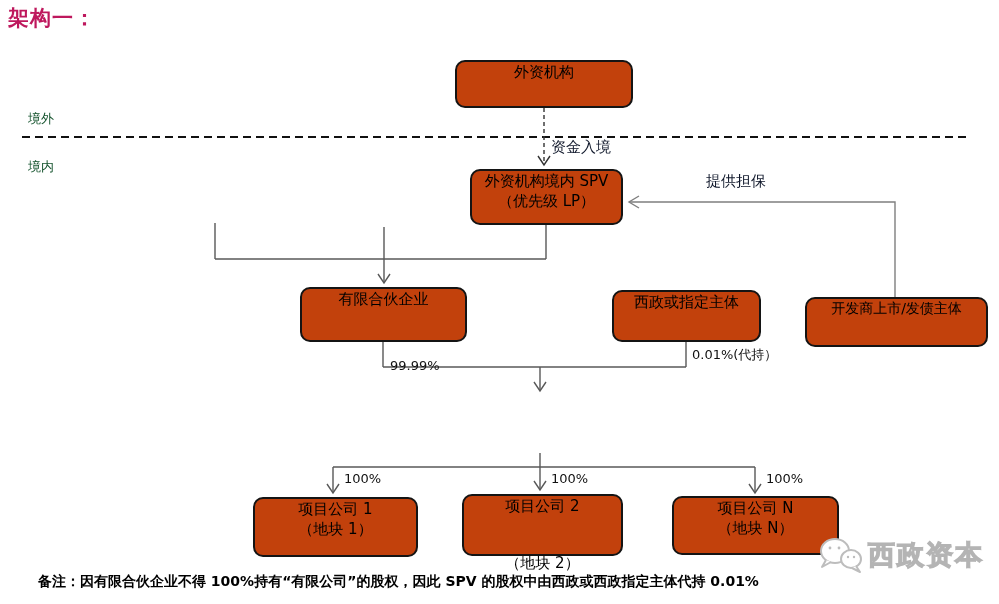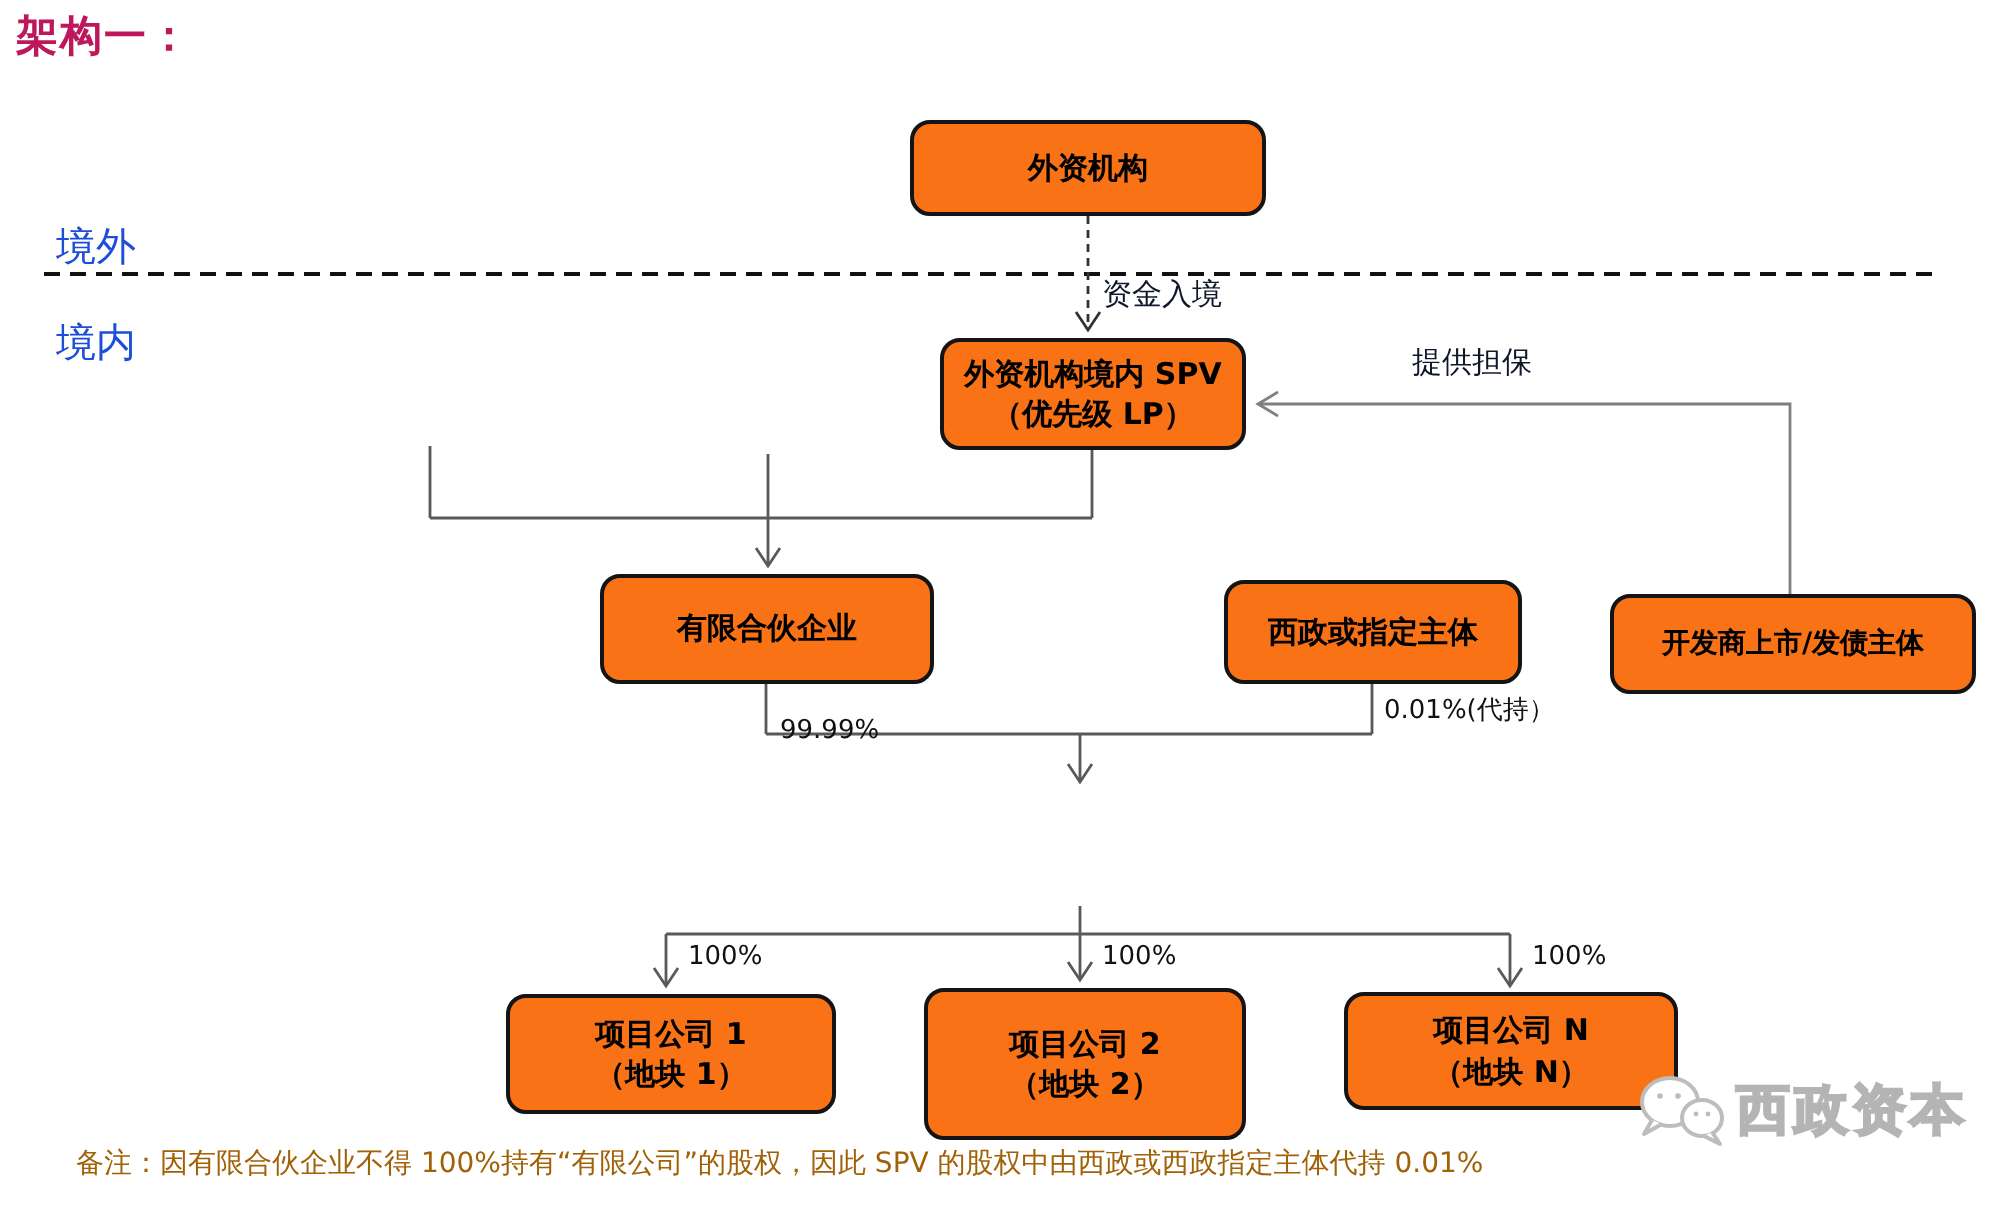--- a/index.html
+++ b/index.html
@@ -5,40 +5,40 @@
   html,body{margin:0;padding:0;background:#ffffff;}
   .canvas{
     position:relative;width:999px;height:604px;background:#ffffff;overflow:hidden;
     font-family:"DejaVu Sans","Liberation Sans",sans-serif;color:#000;
   }
   .title{
     position:absolute;left:8px;top:4px;font-size:21px;font-weight:bold;
     letter-spacing:1px;color:#be185d;
   }
   .region-label{
-    position:absolute;font-size:20px;color:#1d4ed8;
+    position:absolute;font-size:13px;color:#14532d;
     font-family:"DejaVu Serif","Liberation Serif",serif;
   }
   .edges{position:absolute;left:0;top:0;}
   .node{
-    position:absolute;border:2px solid #141414;border-radius:10px;background:#f97316;
-    display:flex;flex-direction:column;align-items:center;justify-content:center;
-    font-size:15px;font-weight:bold;line-height:1.35;text-align:center;color:#000;
+    position:absolute;border:2px solid #141414;border-radius:10px;background:#c2410c;
+    display:flex;flex-direction:column;align-items:center;justify-content:flex-start;
+    font-size:15px;font-weight:normal;line-height:1.35;text-align:center;color:#000;
     box-sizing:border-box;
   }
   .edge-label{
     position:absolute;font-size:15px;color:#0f172a;
     font-family:"DejaVu Serif","Liberation Serif",serif;white-space:nowrap;
   }
   .pct-label{
     position:absolute;font-size:13px;color:#111;white-space:nowrap;
     font-family:"DejaVu Sans","Liberation Sans",sans-serif;
   }
   .note{
-    position:absolute;left:38px;top:573px;font-size:14px;font-weight:normal;color:#a16207;
+    position:absolute;left:38px;top:573px;font-size:14px;font-weight:bold;color:#000000;
     white-space:nowrap;
   }
   .watermark{
     position:absolute;left:818px;top:534px;display:flex;align-items:center;gap:4px;
   }
   .watermark-text{
     font-size:27px;font-weight:bold;color:#e9e9e9;letter-spacing:2px;white-space:nowrap;
     -webkit-text-stroke:1.2px #b4b4b4;
   }
 </style>
@@ -96,21 +96,21 @@
   <div class="node" style="left:612px;top:290px;width:149px;height:52px;">
     <span>西政或指定主体</span>
   </div>
 
 
   <div class="node" style="left:253px;top:497px;width:165px;height:60px;">
     <span>项目公司 1</span>
     <span>（地块 1）</span>
   </div>
 
-  <div class="node" style="left:462px;top:494px;width:161px;height:76px;">
+  <div class="node" style="left:462px;top:494px;width:161px;height:62px;gap:37px;">
     <span>项目公司 2</span>
     <span>（地块 2）</span>
   </div>
 
   <div class="node" style="left:672px;top:496px;width:167px;height:59px;">
     <span>项目公司 N</span>
     <span>（地块 N）</span>
   </div>
 
   <div class="edge-label" style="left:551px;top:138px;">资金入境</div>

